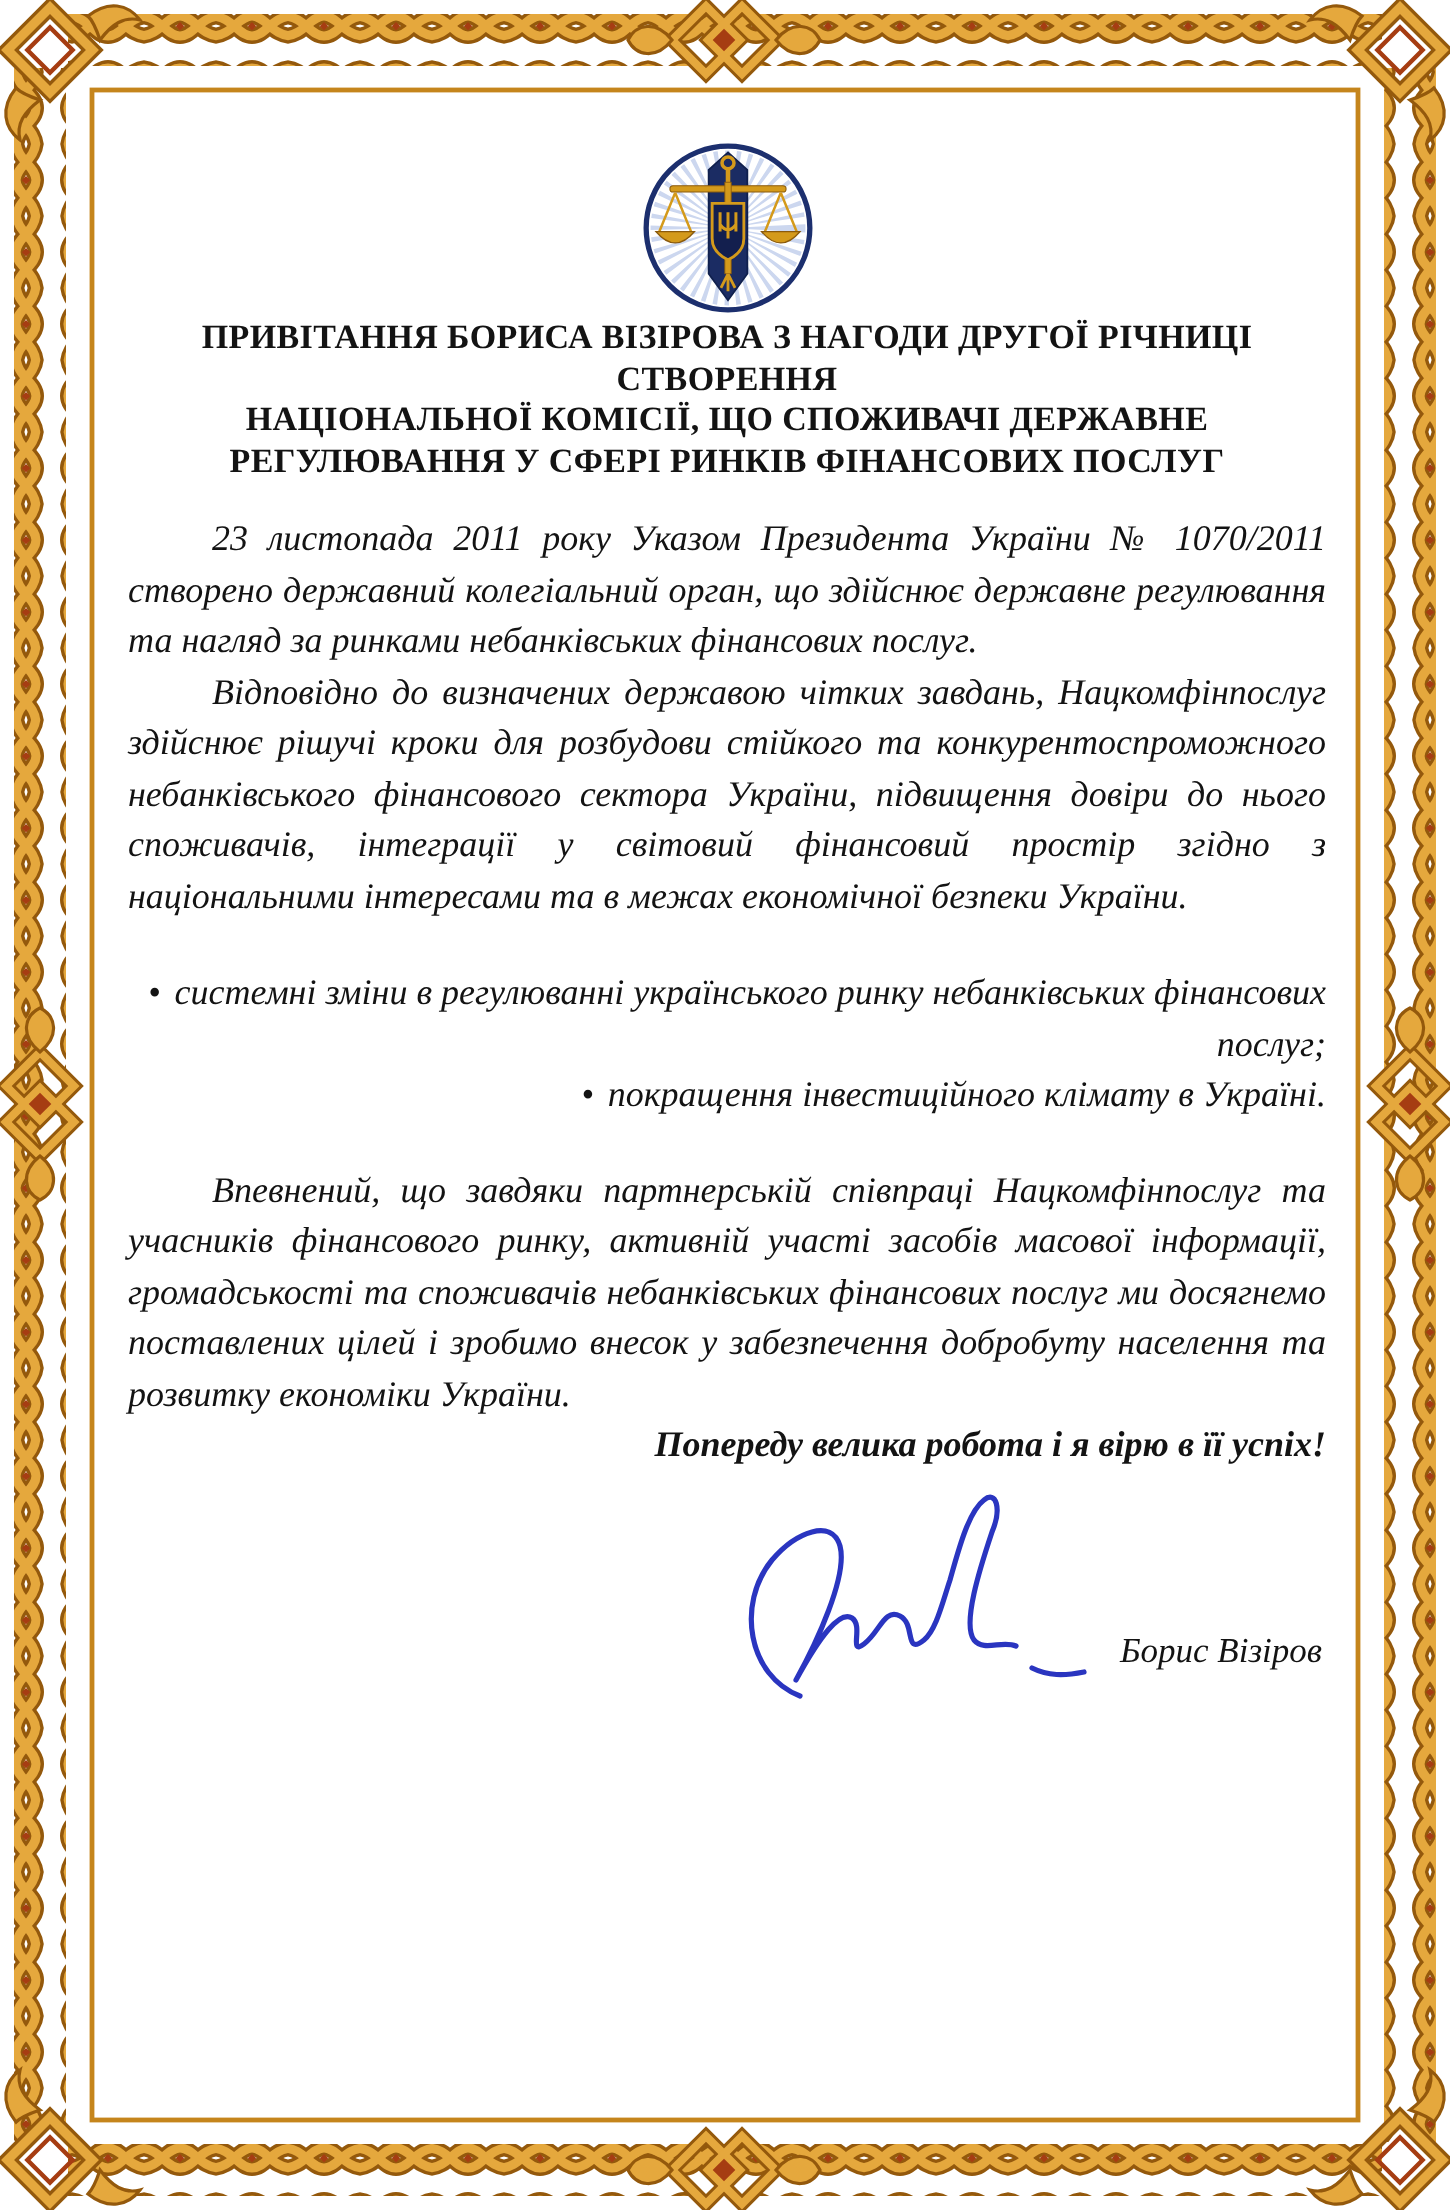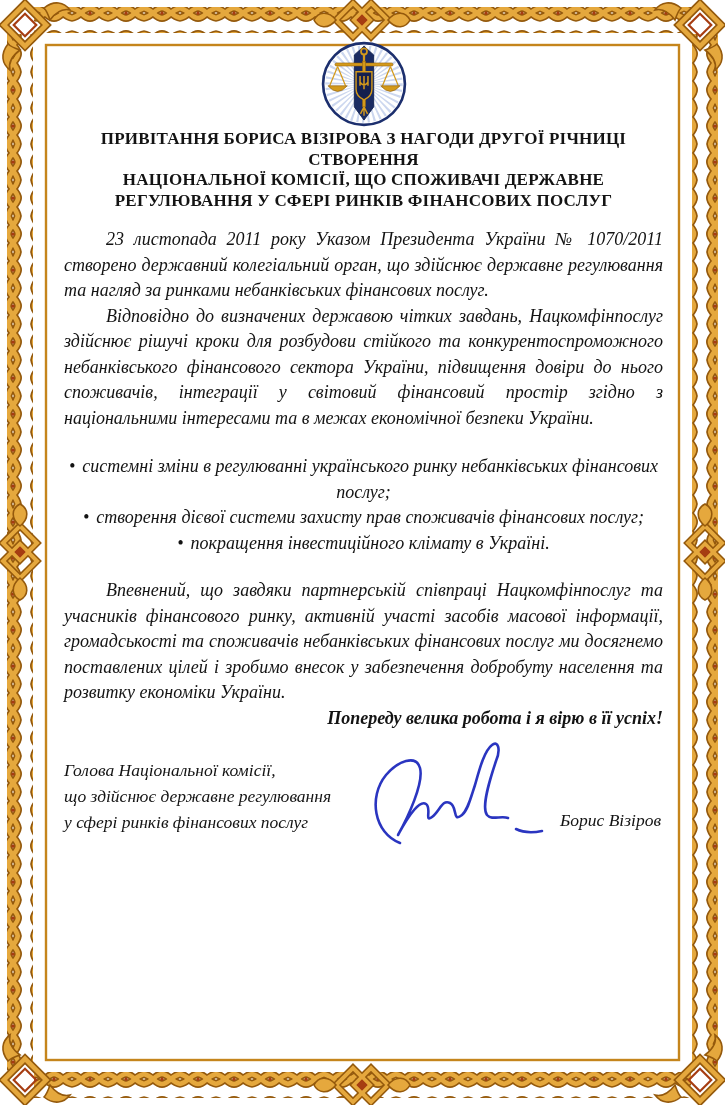--- a/index.html
+++ b/index.html
@@ -2,28 +2,28 @@
 <html><head>
 <meta charset="utf-8">
 <style>
   html,body{margin:0;padding:0;}
   body{
     width:725px;height:1105px;position:relative;overflow:hidden;
     background:#ffffff;color:#131313;
     font-family:"Liberation Serif", serif;
   }
   .frame{position:absolute;top:0;left:0;}
-  #content{position:absolute;inset:0;box-sizing:border-box;padding:40px 62px 0 64px;}
+  #content{position:absolute;inset:0;box-sizing:border-box;padding:70px 62px 0 64px;}
   .emblem{width:90px;height:88px;margin:0 auto;}
   .title{font-weight:bold;font-size:17px;line-height:20.5px;text-align:center;letter-spacing:.2px;margin-top:1px;}
   .salut{font-weight:bold;font-size:15.5px;line-height:21px;text-align:center;margin-top:14px;}
   .bodytext{margin-top:16px;font-style:italic;font-size:18px;line-height:25.5px;text-align:justify;}
   .bodytext p{margin:0;text-indent:42px;}
   .gap{margin-bottom:23px !important;}
-  ul.points{list-style:none;margin:0 0 22px 0;padding:0;text-align:center;}
+  ul.points{list-style:none;margin:0 0 22px 0;padding:0;text-align:right;}
   ul.points li{margin:0;}
   ul.points .mark{margin-right:7px;}
   .closing{font-weight:bold;text-indent:30px;text-align:right;}
   .sign{position:relative;margin-top:26px;font-style:italic;font-size:17.5px;line-height:26px;height:120px;}
   .sign .role div{white-space:nowrap;}
   .sig-svg{position:absolute;left:300px;top:-18px;}
   .name{position:absolute;right:2px;top:50px;white-space:nowrap;}
 </style>
 </head>
 <body>
@@ -107,32 +107,26 @@
   </div>
 
   <div class="salut">
   </div>
 
   <div class="bodytext">
     <p>23 листопада 2011 року Указом Президента України № 1070/2011 створено державний колегіальний орган, що здійснює державне регулювання та нагляд за ринками небанківських фінансових послуг.</p>
     <p class="gap">Відповідно до визначених державою чітких завдань, Нацкомфінпослуг здійснює рішучі кроки для розбудови стійкого та конкурентоспроможного небанківського фінансового сектора України, підвищення довіри до нього споживачів, інтеграції у світовий фінансовий простір згідно з національними інтересами та в межах економічної безпеки України.</p>
     <ul class="points">
       <li><span class="mark">•</span><span>системні зміни в регулюванні українського ринку небанківських фінансових послуг;</span></li>
-      <li><span class="mark">•</span><span>створення дієвої системи захисту прав споживачів фінансових послуг;</span></li>
       <li><span class="mark">•</span><span>покращення інвестиційного клімату в Україні.</span></li>
     </ul>
     <p>Впевнений, що завдяки партнерській співпраці Нацкомфінпослуг та учасників фінансового ринку, активній участі засобів масової інформації, громадськості та споживачів небанківських фінансових послуг ми досягнемо поставлених цілей і зробимо внесок у забезпечення добробуту населення та розвитку економіки України.</p>
     <p class="closing">Попереду велика робота і я вірю в її успіх!</p>
 
     <div class="sign">
-      <div class="role">
-        <div>Голова Національної комісії,</div>
-        <div>що здійснює державне регулювання</div>
-        <div>у сфері ринків фінансових послуг</div>
-      </div>
       <svg class="sig-svg" width="210" height="112" viewBox="0 0 210 112">
         <g fill="none" stroke="#2a35c0" stroke-width="2.6" stroke-linecap="round" stroke-linejoin="round">
           <path d="M36,104 C10,94 4,58 22,36 C34,22 52,15 56,29 C60,44 44,78 34,96 C46,74 56,61 62,65 C68,69 60,84 68,78 C76,72 78,60 86,64 C94,68 88,84 98,76 C104,71 107,58 111,46 C115,32 120,12 128,6 C134,1 137,10 132,22 C126,40 117,68 123,76 C128,82 137,76 144,79"></path>
           <path d="M152,90 C160,94 168,94 178,92"></path>
         </g>
       </svg>
       <div class="name">Борис Візіров</div>
     </div>
   </div>
 

